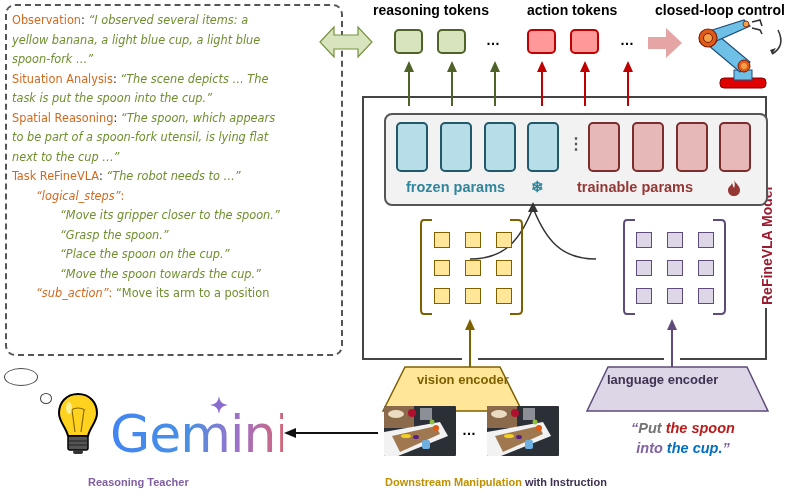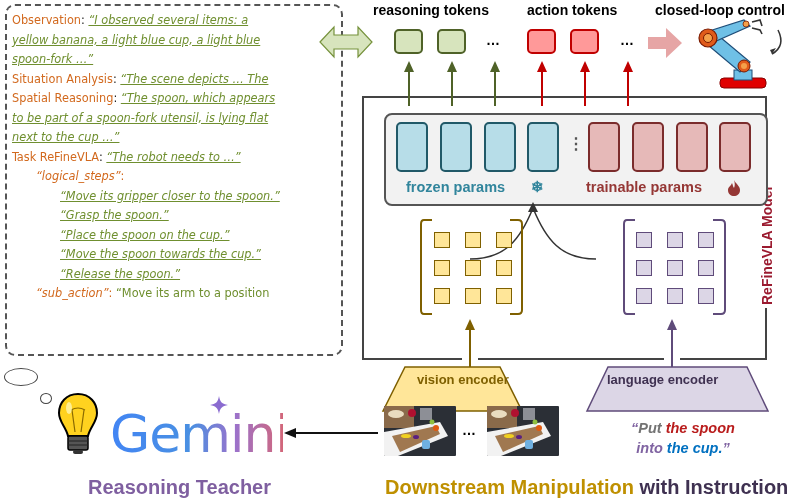--- a/index.html
+++ b/index.html
@@ -3,21 +3,21 @@
 <meta charset="utf-8">
 <style>
   html, body { margin:0; padding:0; background:#ffffff; }
   body { width:800px; height:500px; position:relative; overflow:hidden; font-family:"Liberation Sans", sans-serif; }
   .abs { position:absolute; }
   
   .bubble { left:5px; top:4px; width:338px; height:352px; border:2px dashed #555; border-radius:10px; box-sizing:border-box; }
   .btext { position:absolute; left:12px; top:10px; width:330px; font-family:"DejaVu Sans Condensed","DejaVu Sans", sans-serif; font-size:12.6px; line-height:19.5px; color:#6f8f2f; }
   .btext .k { color:#d2691e; font-style:normal; }
   .btext .c { color:#222; font-style:normal; }
-  .btext .q { font-style:italic; color:#6f8f2f;text-decoration:underline; }
+  .btext .q { font-style:italic; color:#6f8f2f; }
   .btext .line { white-space:nowrap; }
   .ind1 { padding-left:24px; }
   .ind2 { padding-left:48px; }
   .thought { border:1.5px solid #444; border-radius:50%; background:#fff; }
   
   .toplabel { font-weight:bold; font-size:14px; white-space:nowrap; }
   .tok { width:29px; height:25px; border-radius:5px; box-sizing:border-box; }
   .tok-r { background:#d7e4bd; border:2px solid #4f6228; }
   .tok-a { background:#ff9999; border:2px solid #c00000; }
   .dots { font-weight:bold; font-size:14px; letter-spacing:1px; }
@@ -27,42 +27,42 @@
   .pbox { width:32px; height:50px; border-radius:5px; box-sizing:border-box; }
   .pf { background:#b7dde8; border:2px solid #215968; }
   .pt { background:#e6b9b8; border:2px solid #7b2c2c; }
   .plabel { font-weight:bold; font-size:14.5px; white-space:nowrap; }
   .model-label { font-weight:bold; font-size:14px; color:#9b1b30; transform:rotate(-90deg); transform-origin:left top; white-space:nowrap; }
   .gcell { width:16px; height:16px; box-sizing:border-box; }
   .gy { background:#ffe699; border:1.5px solid #7f6000; }
   .gp { background:#dcd6e6; border:1.5px solid #5f4b7a; }
   .enc-label { font-weight:bold; font-size:13px; white-space:nowrap; }
   .thumb { width:72px; height:50px; border-radius:1px; overflow:hidden; }
-  .caption { font-weight:bold; font-size:20px; white-space:nowrap; }
+  .caption { font-weight:bold; font-size:11px; white-space:nowrap; }
   .instr { font-weight:bold; font-style:italic; font-size:14.5px; line-height:20px; text-align:center; white-space:nowrap; }
 </style>
 </head>
 <body>
 
 <div class="abs bubble"></div>
 <div class="btext">
   <div class="line"><span class="k">Observation</span><span class="c">:</span> <span class="q">“I observed several items: a</span></div>
   <div class="line q">yellow banana, a light blue cup, a light blue</div>
   <div class="line q">spoon-fork …”</div>
   <div class="line"><span class="k">Situation Analysis</span><span class="c">:</span> <span class="q">“The scene depicts … The</span></div>
+  <div class="line q">task is put the spoon into the cup.”</div>
   <div class="line"><span class="k">Spatial Reasoning</span><span class="c">:</span> <span class="q">“The spoon, which appears</span></div>
   <div class="line q">to be part of a spoon-fork utensil, is lying flat</div>
   <div class="line q">next to the cup …”</div>
   <div class="line"><span class="k">Task ReFineVLA</span><span class="c">:</span> <span class="q">“The robot needs to …”</span></div>
   <div class="line ind1"><span class="k" style="font-style:italic">“logical_steps”</span><span class="k">:</span></div>
   <div class="line ind2 q">“Move its gripper closer to the spoon.”</div>
   <div class="line ind2 q">“Grasp the spoon.”</div>
   <div class="line ind2 q">“Place the spoon on the cup.”</div>
   <div class="line ind2 q">“Move the spoon towards the cup.”</div>
-  <div class="line ind2 q">“Release the spoon.”</div>
   <div class="line ind1"><span class="k" style="font-style:italic">“sub_action”</span><span class="k">:</span> <span style="font-style:normal">“Move its arm to a position</span></div>
 </div>
 <div class="abs thought" style="left:4px;top:368px;width:32px;height:16px;"></div>
 <div class="abs thought" style="left:40px;top:393px;width:10px;height:9px;"></div>
 
 <svg class="abs" style="left:318px;top:22px;" width="56" height="40">
   <polygon points="2,20 16,5 16,13 40,13 40,5 54,20 40,35 40,27 16,27 16,35" fill="#d7e4bd" stroke="#76923c" stroke-width="1.2"></polygon>
 </svg>
 
 <div class="abs toplabel" style="left:373px;top:2px;">reasoning tokens</div>
@@ -123,21 +123,21 @@
 <div class="abs pbox pf" style="left:440px;top:122px;"></div>
 <div class="abs pbox pf" style="left:484px;top:122px;"></div>
 <div class="abs pbox pf" style="left:527px;top:122px;"></div>
 <div class="abs" style="left:568px;top:134px;font-size:16px;color:#555;font-weight:bold;">⋮</div>
 <div class="abs pbox pt" style="left:588px;top:122px;"></div>
 <div class="abs pbox pt" style="left:632px;top:122px;"></div>
 <div class="abs pbox pt" style="left:676px;top:122px;"></div>
 <div class="abs pbox pt" style="left:719px;top:122px;"></div>
 <div class="abs plabel" style="left:406px;top:179px;color:#31859c;">frozen params</div>
 <div class="abs" style="left:531px;top:178px;color:#31859c;font-size:15px;font-weight:bold;">❄</div>
-<div class="abs plabel" style="left:577px;top:179px;color:#953735;margin-left:9px;">trainable params</div>
+<div class="abs plabel" style="left:577px;top:179px;color:#953735;">trainable params</div>
 <svg class="abs" style="left:727px;top:180px;" width="14" height="16">
   <path d="M7,0 C9,4 13,6 13,10 C13,14 10,16 7,16 C4,16 1,14 1,10 C1,7 4,6 5,3 C6,5 6,7 7,8 C8,6 8,3 7,0 Z" fill="#953735"></path>
 </svg>
 
 <svg class="abs" style="left:460px;top:200px;" width="160" height="70">
   <path d="M10,59 C45,59 60,40 73,8" fill="none" stroke="#333" stroke-width="1.5"></path>
   <path d="M136,59 C101,59 86,40 73,8" fill="none" stroke="#333" stroke-width="1.5"></path>
   <polygon points="68,12 73,2 78,12" fill="#333"></polygon>
 </svg>
 

